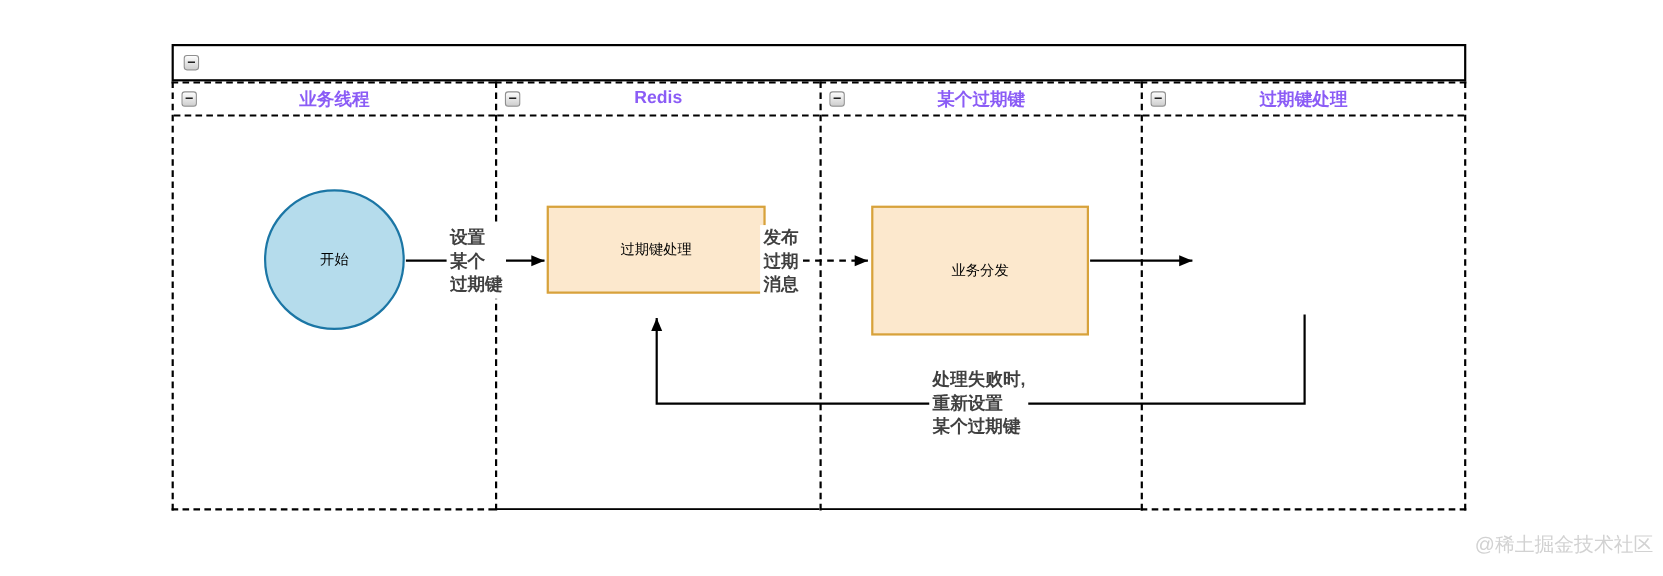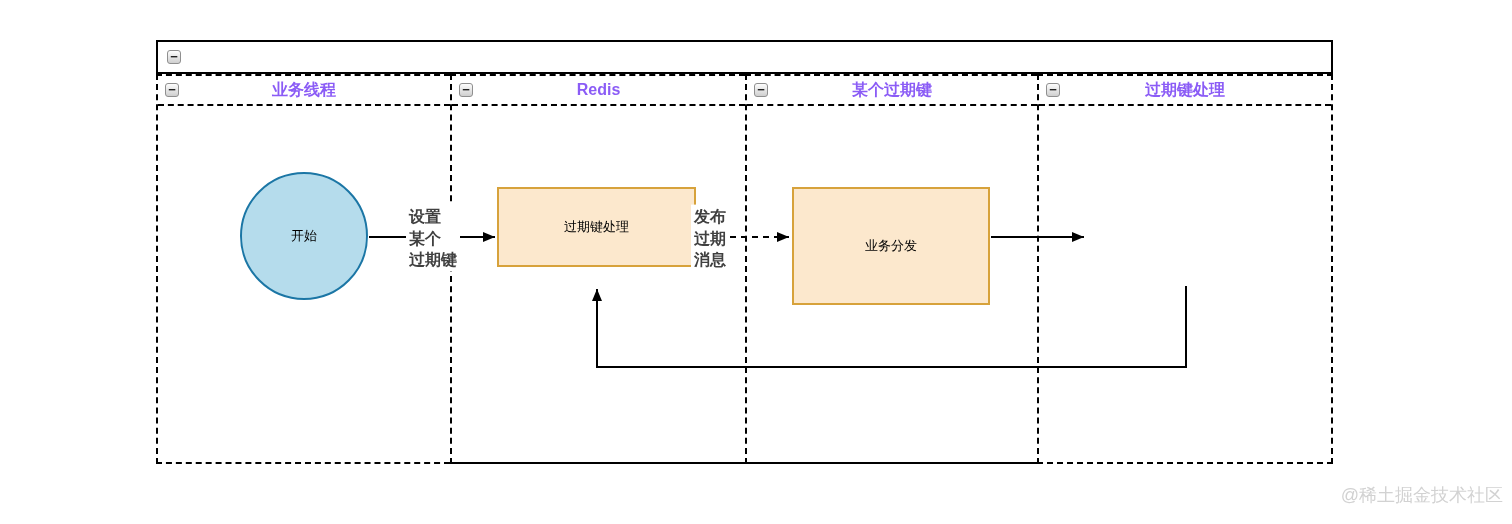--- a/index.html
+++ b/index.html
@@ -114,15 +114,20 @@
   <div class="edge-label" style="left:433px;top:238px">
     <div>设置</div>
     <div>某个</div>
     <div>过期键</div>
   </div>
   <div class="edge-label" style="left:710px;top:238px">
     <div>发布</div>
     <div>过期</div>
     <div>消息</div>
   </div>
+  <div class="edge-label" style="left:890px;top:367px">
+    <div>处理失败时,</div>
+    <div>重新设置</div>
+    <div>某个过期键</div>
+  </div>
 
   <div class="watermark">@稀土掘金技术社区</div>
 </div>
 
 </body></html>

